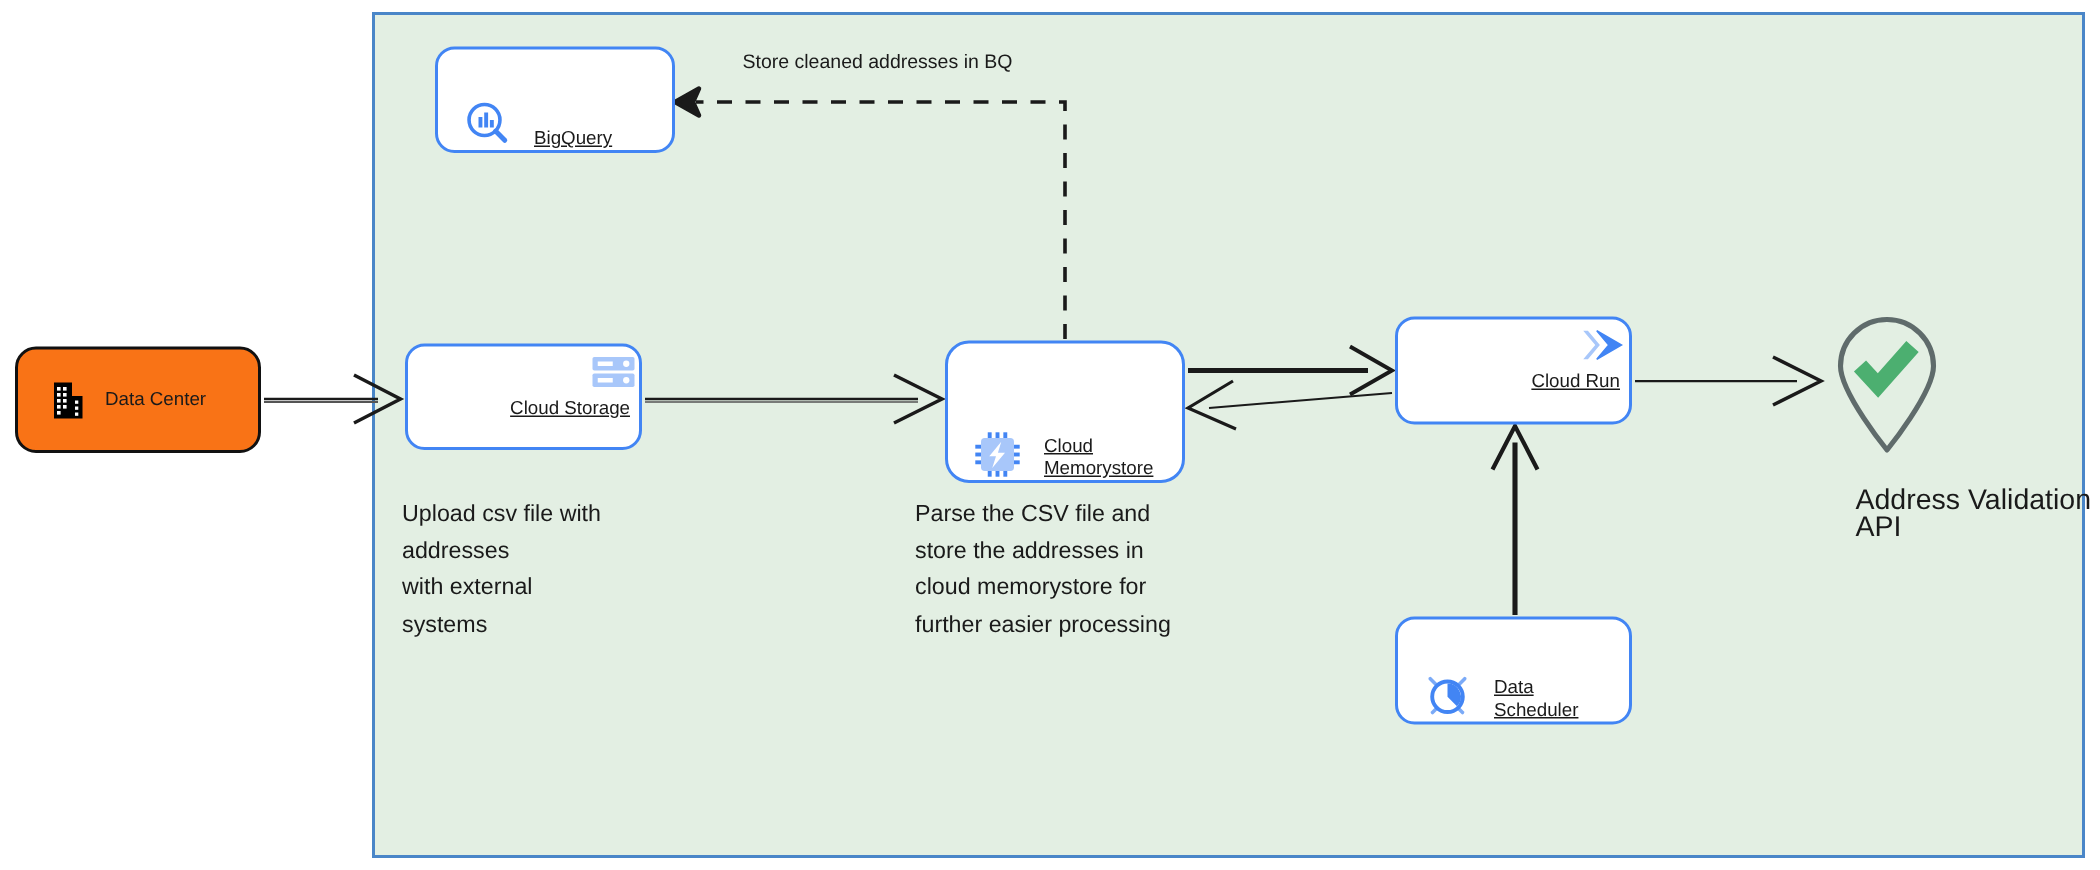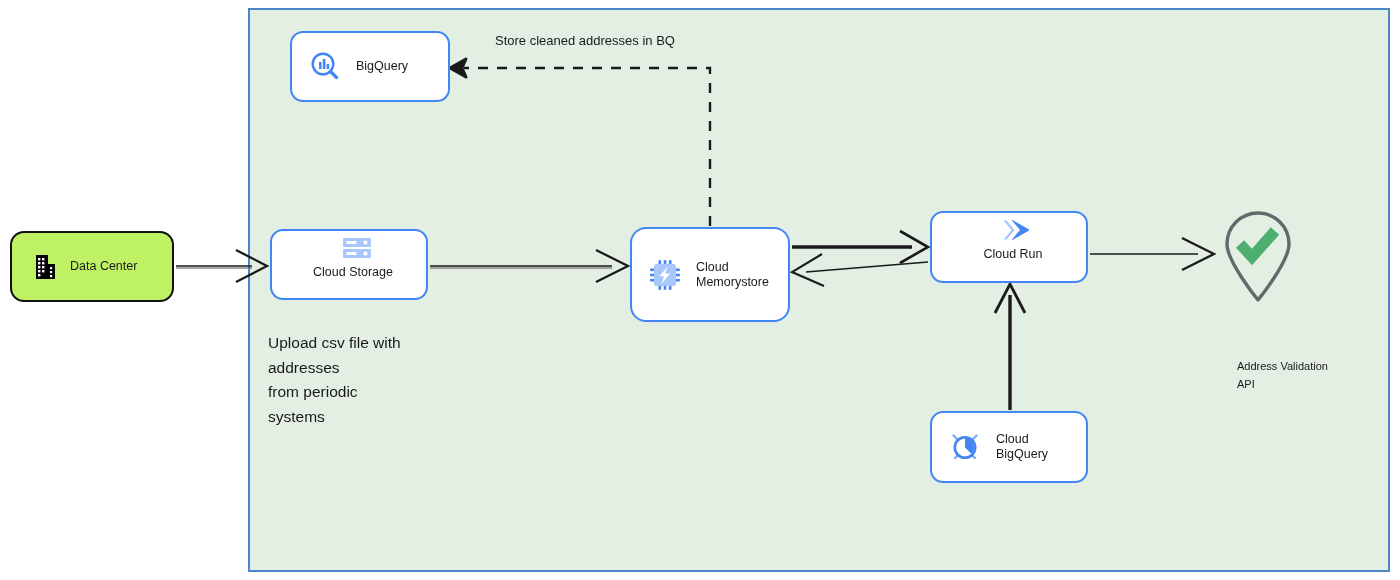--- a/index.html
+++ b/index.html
@@ -30,24 +30,25 @@
     height: 564px;
     background: #e3efe3;
     border: 2px solid #4a86c8;
     box-sizing: border-box;
   }
   
   .node {
     position: absolute;
     box-sizing: border-box;
     display: flex;
-    align-items: center;
+    align-items: flex-end;
     background: #ffffff;
     border: 2.5px solid #4285f4;
     border-radius: 13px;
+    text-decoration: underline;
   }
   .node .ico {
     flex: 0 0 auto;
     margin-left: 16px;
     width: 34px;
     height: 34px;
     display: flex;
     align-items: center;
     justify-content: center;
   }
@@ -60,21 +61,21 @@
     padding-left: 14px;
     padding-right: 6px;
     white-space: pre-line;
   }
   
   .node-dc {
     position: absolute;
     box-sizing: border-box;
     display: flex;
     align-items: center;
-    background: #bef264;
+    background: #f97316;
     border: 2.5px solid #111111;
     border-radius: 14px;
   }
   .node-dc .ico {
     flex: 0 0 auto;
     margin-left: 16px;
     width: 30px;
     height: 30px;
     display: flex;
     align-items: center;
@@ -104,25 +105,24 @@
     left: 1216px;
     top: 206px;
     width: 84px;
     height: 98px;
   }
   #addr-caption {
     position: absolute;
     left: 1237px;
     top: 325px;
     width: 160px;
-    font-size: 11px;
+    font-size: 19px;
     line-height: 18px;
     color: #1a1a1a;
     white-space: pre-line;
-    margin-top: 32px;
   }
 
   
   .ann {
     position: absolute;
     font-size: 15.5px;
     line-height: 24.5px;
     color: #1a1a1a;
     white-space: pre-line;
   }
@@ -297,31 +297,35 @@
         <g stroke="#7baaf7" stroke-width="2.4" fill="none" stroke-linecap="round">
           <line x1="5.5" y1="5.5" x2="9.5" y2="9.5"></line>
           <line x1="28.5" y1="5.5" x2="24.5" y2="9.5"></line>
           <line x1="7" y1="28" x2="10" y2="25"></line>
           <line x1="27" y1="28" x2="24" y2="25"></line>
         </g>
         <circle cx="17" cy="17.5" r="10.2" fill="none" stroke="#4285f4" stroke-width="2.6"></circle>
         <path d="M17,17.5 L17,8.6 A8.9,8.9 0 0 1 23.3,23.8 Z" fill="#4285f4"></path>
       </svg>
     </span>
-    <span class="nlabel">Cloud BigQuery</span>
+    <span class="nlabel">Data Scheduler</span>
   </div>
 
   <div id="node-addrapi">
     <svg width="84" height="98" viewBox="0 0 84 98">
       <path d="M42,94 C42,94 11,56 11,38 A31,31 0 1 1 73,38 C73,56 42,94 42,94 Z" fill="none" stroke="#5f6b6b" stroke-width="3.4" stroke-linejoin="round"></path>
       <path d="M24,38 L36,51 L59,25" fill="none" stroke="#4caf70" stroke-width="11" stroke-linecap="butt" stroke-linejoin="miter"></path>
     </svg>
   </div>
   <div id="addr-caption">Address Validation
 API</div>
 
   <div class="ann" id="ann-store-bq">Store cleaned addresses in BQ</div>
   <div class="ann" id="ann-upload">Upload csv file with
 addresses
-from periodic
+with external
 systems</div>
+  <div class="ann" id="ann-parse">Parse the CSV file and
+store the addresses in
+cloud  memorystore for
+further easier processing</div>
 
 </div>
 
 </body></html>

